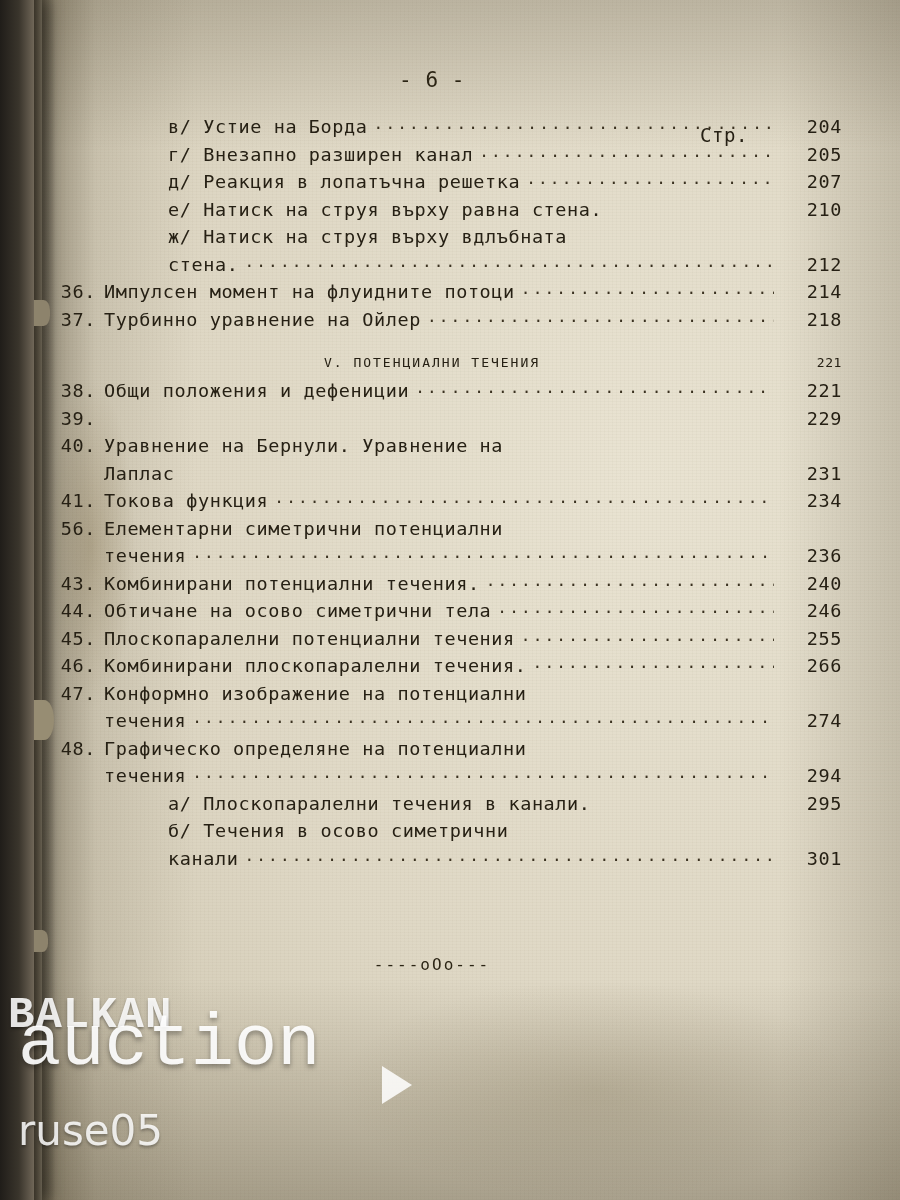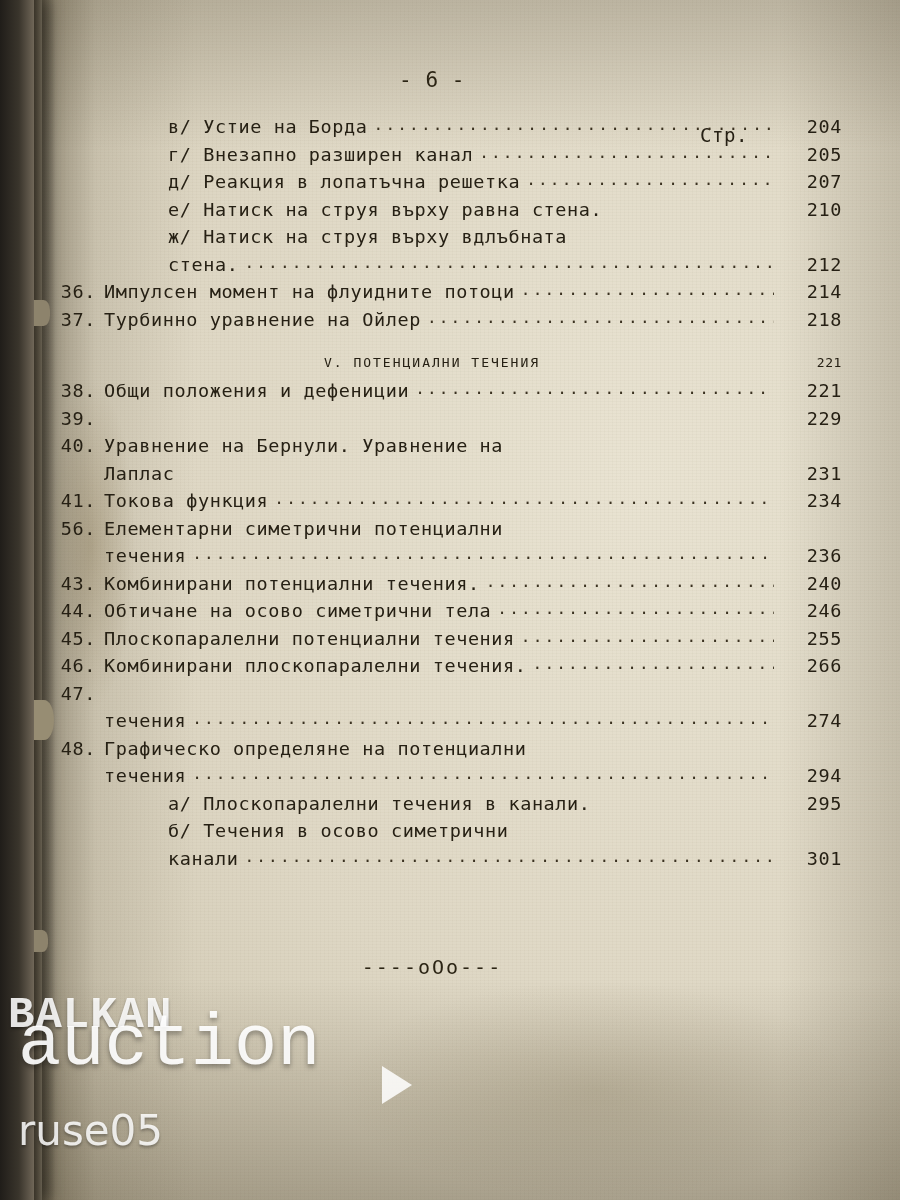--- a/index.html
+++ b/index.html
@@ -109,21 +109,21 @@
   }
 
   .toc {
     position: absolute;
     left: 0; top: 118px;
     width: 864px;
   }
   .row {
     position: relative;
     display: flex;
-    align-items: center;
+    align-items: flex-start;
     font-size: 18.5px;
     line-height: 1.0;
     margin-bottom: 9px;
     white-space: nowrap;
   }
   .num {
     width: 52px;
     text-align: right;
     flex: 0 0 auto;
     padding-right: 8px;
@@ -166,21 +166,21 @@
     text-align: right;
     padding-right: 22px;
     letter-spacing: 0.6px;
   }
 
   .endmark {
     position: absolute;
     left: 0; top: 955px;
     width: 864px;
     text-align: center;
-    font-size: 20px;
+    font-size: 16px;
     letter-spacing: 2px;
     color: #2b2414;
   }
 
   
   .wm {
     position: absolute;
     left: 0; bottom: 0;
     width: 900px; height: 230px;
     pointer-events: none;
@@ -365,20 +365,21 @@
             <span class="pg">255</span>
           </div>
           <div class="row indent-b">
             <span class="num">46.</span>
             <span class="title">Комбинирани плоскопаралелни течения.</span>
             <span class="dots">......................................................................</span>
             <span class="pg">266</span>
           </div>
           <div class="row indent-b">
             <span class="num">47.</span>
+            <span class="title">Конформно изображение на потенциални</span>
             <span class="dots"></span>
             <span class="pg"></span>
           </div>
           <div class="row indent-b">
             <span class="num"></span>
             <span class="title">течения</span>
             <span class="dots">......................................................................</span>
             <span class="pg">274</span>
           </div>
           <div class="row indent-b">

